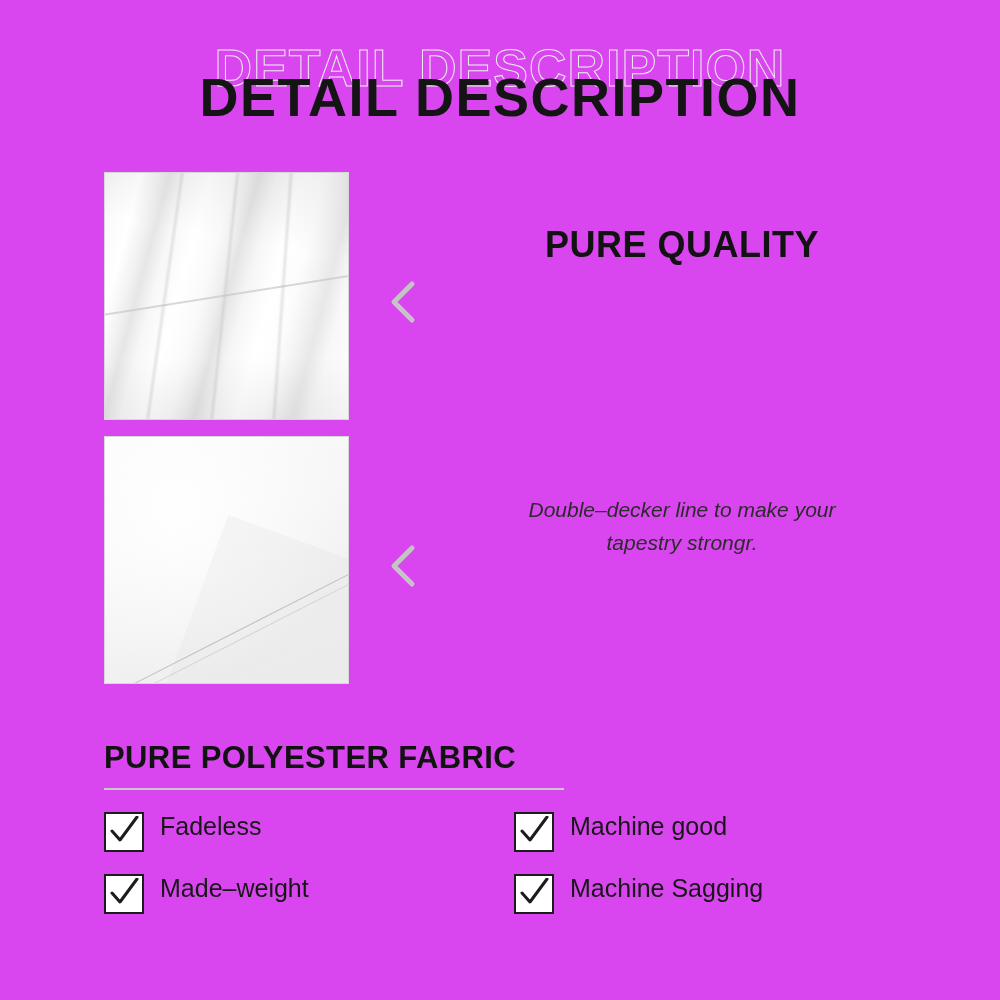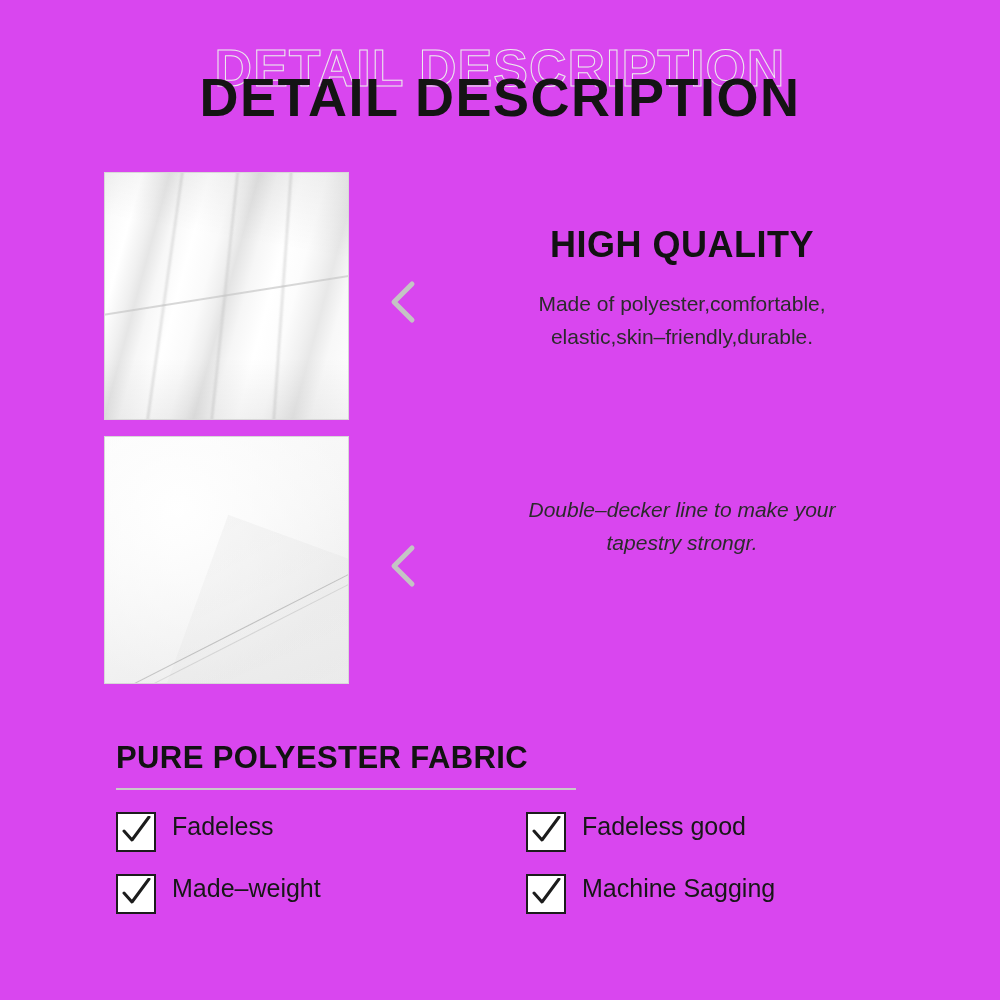--- a/index.html
+++ b/index.html
@@ -186,21 +186,21 @@
   .feature-desc {
     font-size: 21px;
     line-height: 1.55;
     color: #2b2b2b;
     margin: 0;
   }
 
   
   .fabric-section {
     position: absolute;
-    left: 116px;
+    left: 104px;
     top: 740px;
     width: 800px;
   }
   .fabric-heading {
     font-size: 31px;
     font-weight: bold;
     letter-spacing: 0.4px;
     color: #121212;
     margin: 0;
     padding-bottom: 12px;
@@ -260,23 +260,21 @@
       </div>
     </div>
 
     <div class="arrow">
       <svg width="28" height="44" viewBox="0 0 28 44" aria-hidden="true">
         <polyline points="24,4 6,22 24,40" fill="none" stroke="#c4c4c4" stroke-width="5" stroke-linecap="round" stroke-linejoin="round"></polyline>
       </svg>
     </div>
 
     <div class="feature-text f1-text">
-      <h2 class="feature-title">HIGH QUALITY</h2>
-      <p class="feature-desc" style="white-space: pre-line;">Made of polyester,comfortable,
-elastic,skin–friendly,durable.</p>
+      <h2 class="feature-title">PURE QUALITY</h2>
     </div>
   </div>
 
   <div class="feature feature-2">
     <div class="thumb">
       <div class="fabric-hem">
         <div class="hem-soft"></div>
         <div class="hem-line hem-1"></div>
         <div class="hem-line hem-2"></div>
         <div class="hem-corner"></div>
@@ -308,21 +306,21 @@
         </span>
         <span class="check-label">Fadeless</span>
       </div>
 
       <div class="check-item">
         <span class="checkbox">
           <svg width="30" height="30" viewBox="0 0 30 30" aria-hidden="true">
             <polyline points="3,15 11,24 28,1" fill="none" stroke="#1c1c1c" stroke-width="3" stroke-linecap="round" stroke-linejoin="round"></polyline>
           </svg>
         </span>
-        <span class="check-label">Fadeless good</span>
+        <span class="check-label">Machine good</span>
       </div>
 
       <div class="check-item">
         <span class="checkbox">
           <svg width="30" height="30" viewBox="0 0 30 30" aria-hidden="true">
             <polyline points="3,15 11,24 28,1" fill="none" stroke="#1c1c1c" stroke-width="3" stroke-linecap="round" stroke-linejoin="round"></polyline>
           </svg>
         </span>
         <span class="check-label">Made–weight</span>
       </div>

